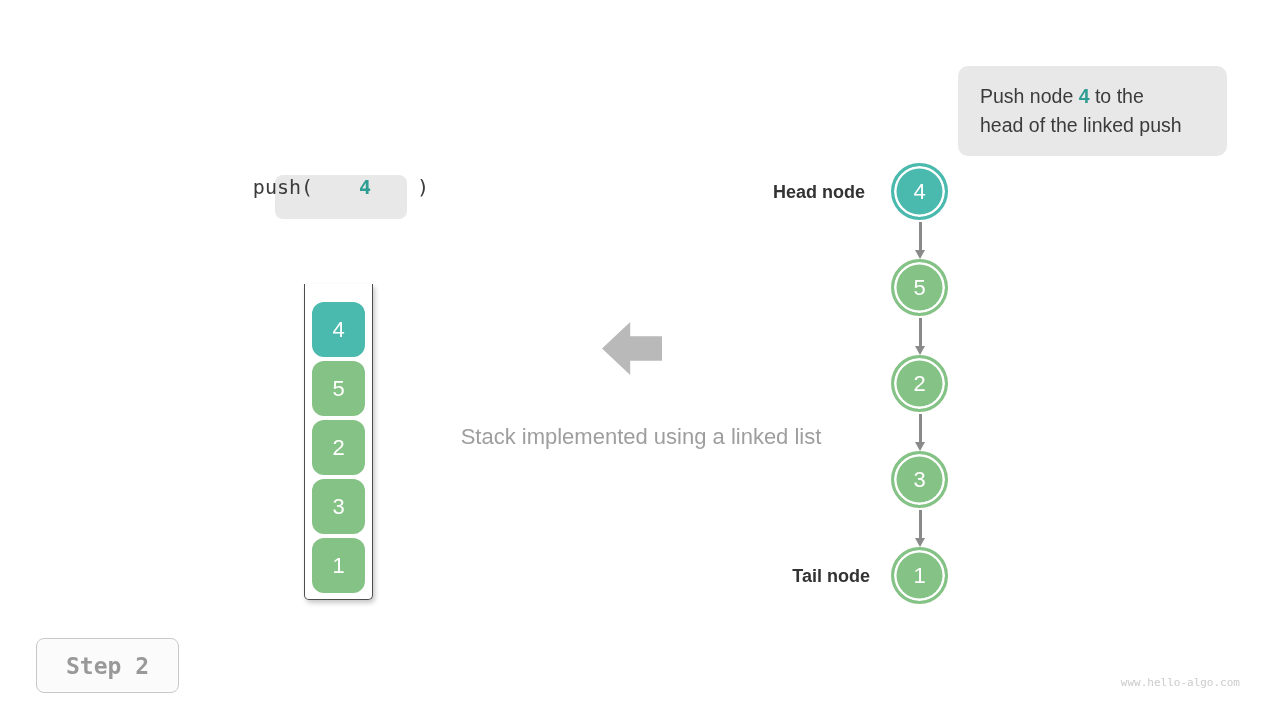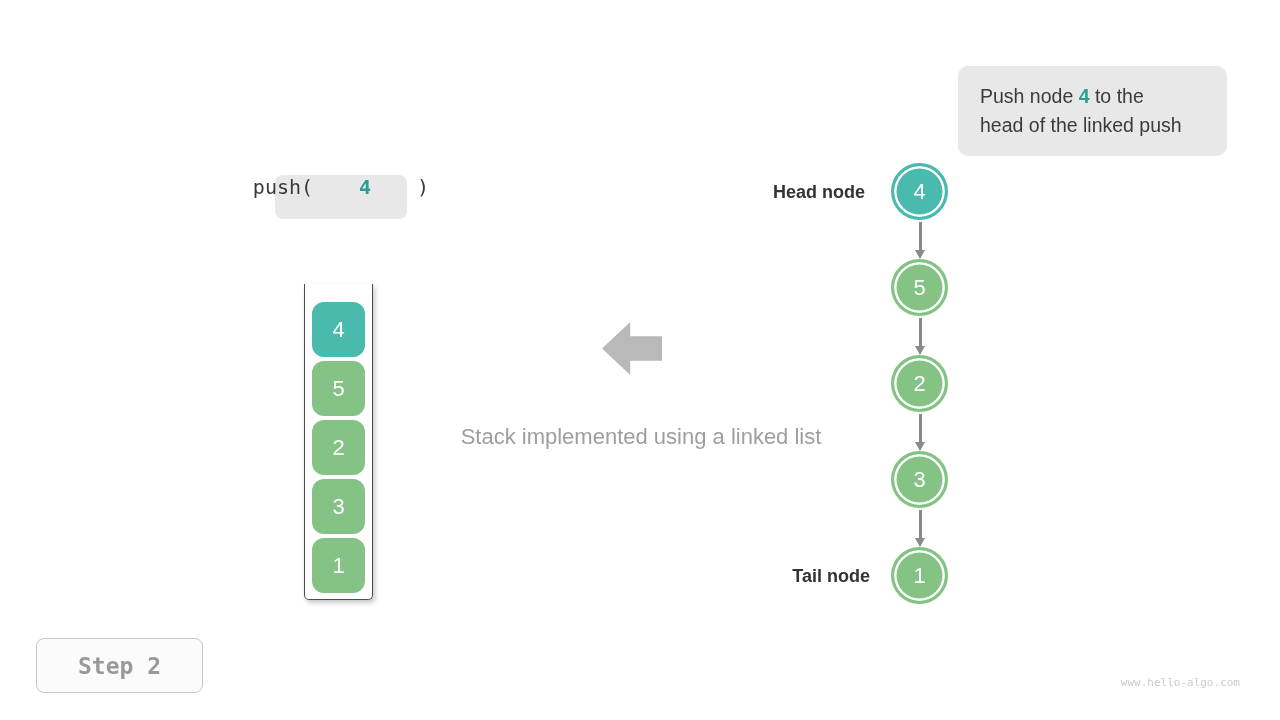--- a/index.html
+++ b/index.html
@@ -159,21 +159,21 @@
     color: #333333;
   }
   .side-label.head { width: 265px; top: 178px; }
   .side-label.tail { width: 270px; top: 562px; }
 
   
   .step-badge {
     position: absolute;
     left: 36px;
     top: 638px;
-    width: 167px;
+    width: 143px;
     height: 55px;
     box-sizing: border-box;
     background: var(--step-bg);
     border: 1px solid var(--step-border);
     border-radius: 8px;
     display: flex;
     align-items: center;
     justify-content: center;
     font-family: "DejaVu Sans Mono", monospace;
     font-size: 23px;

